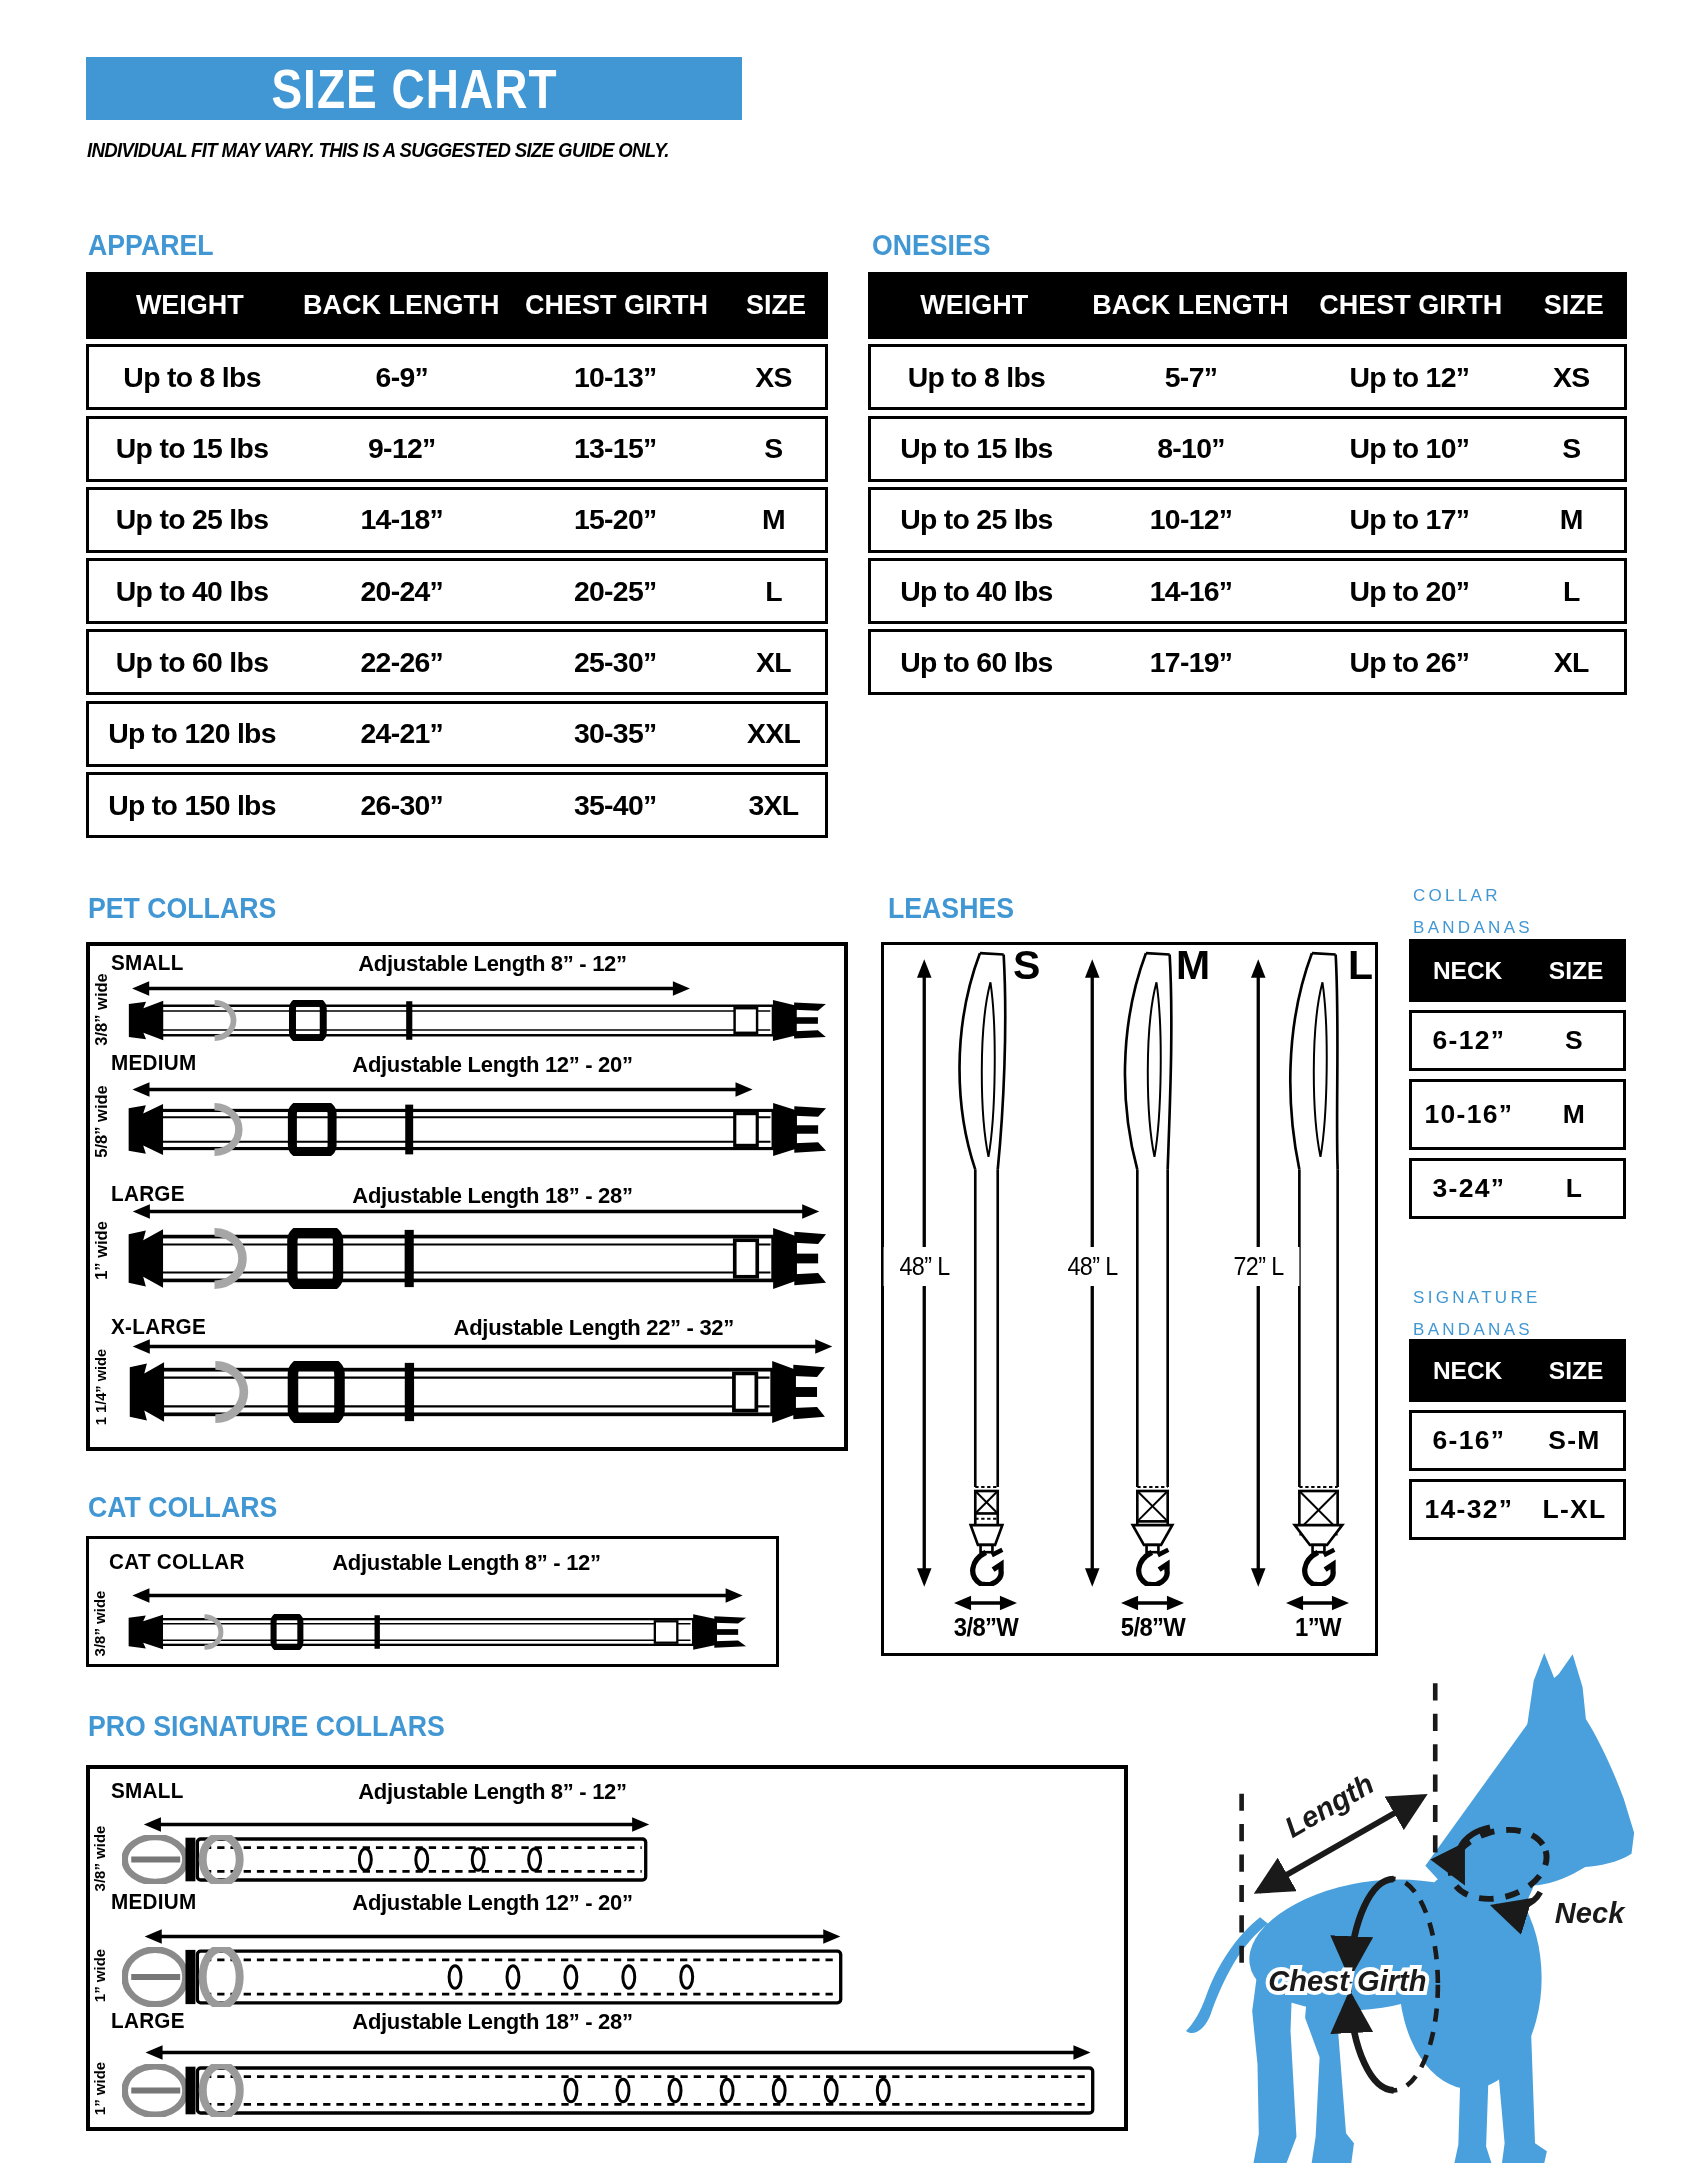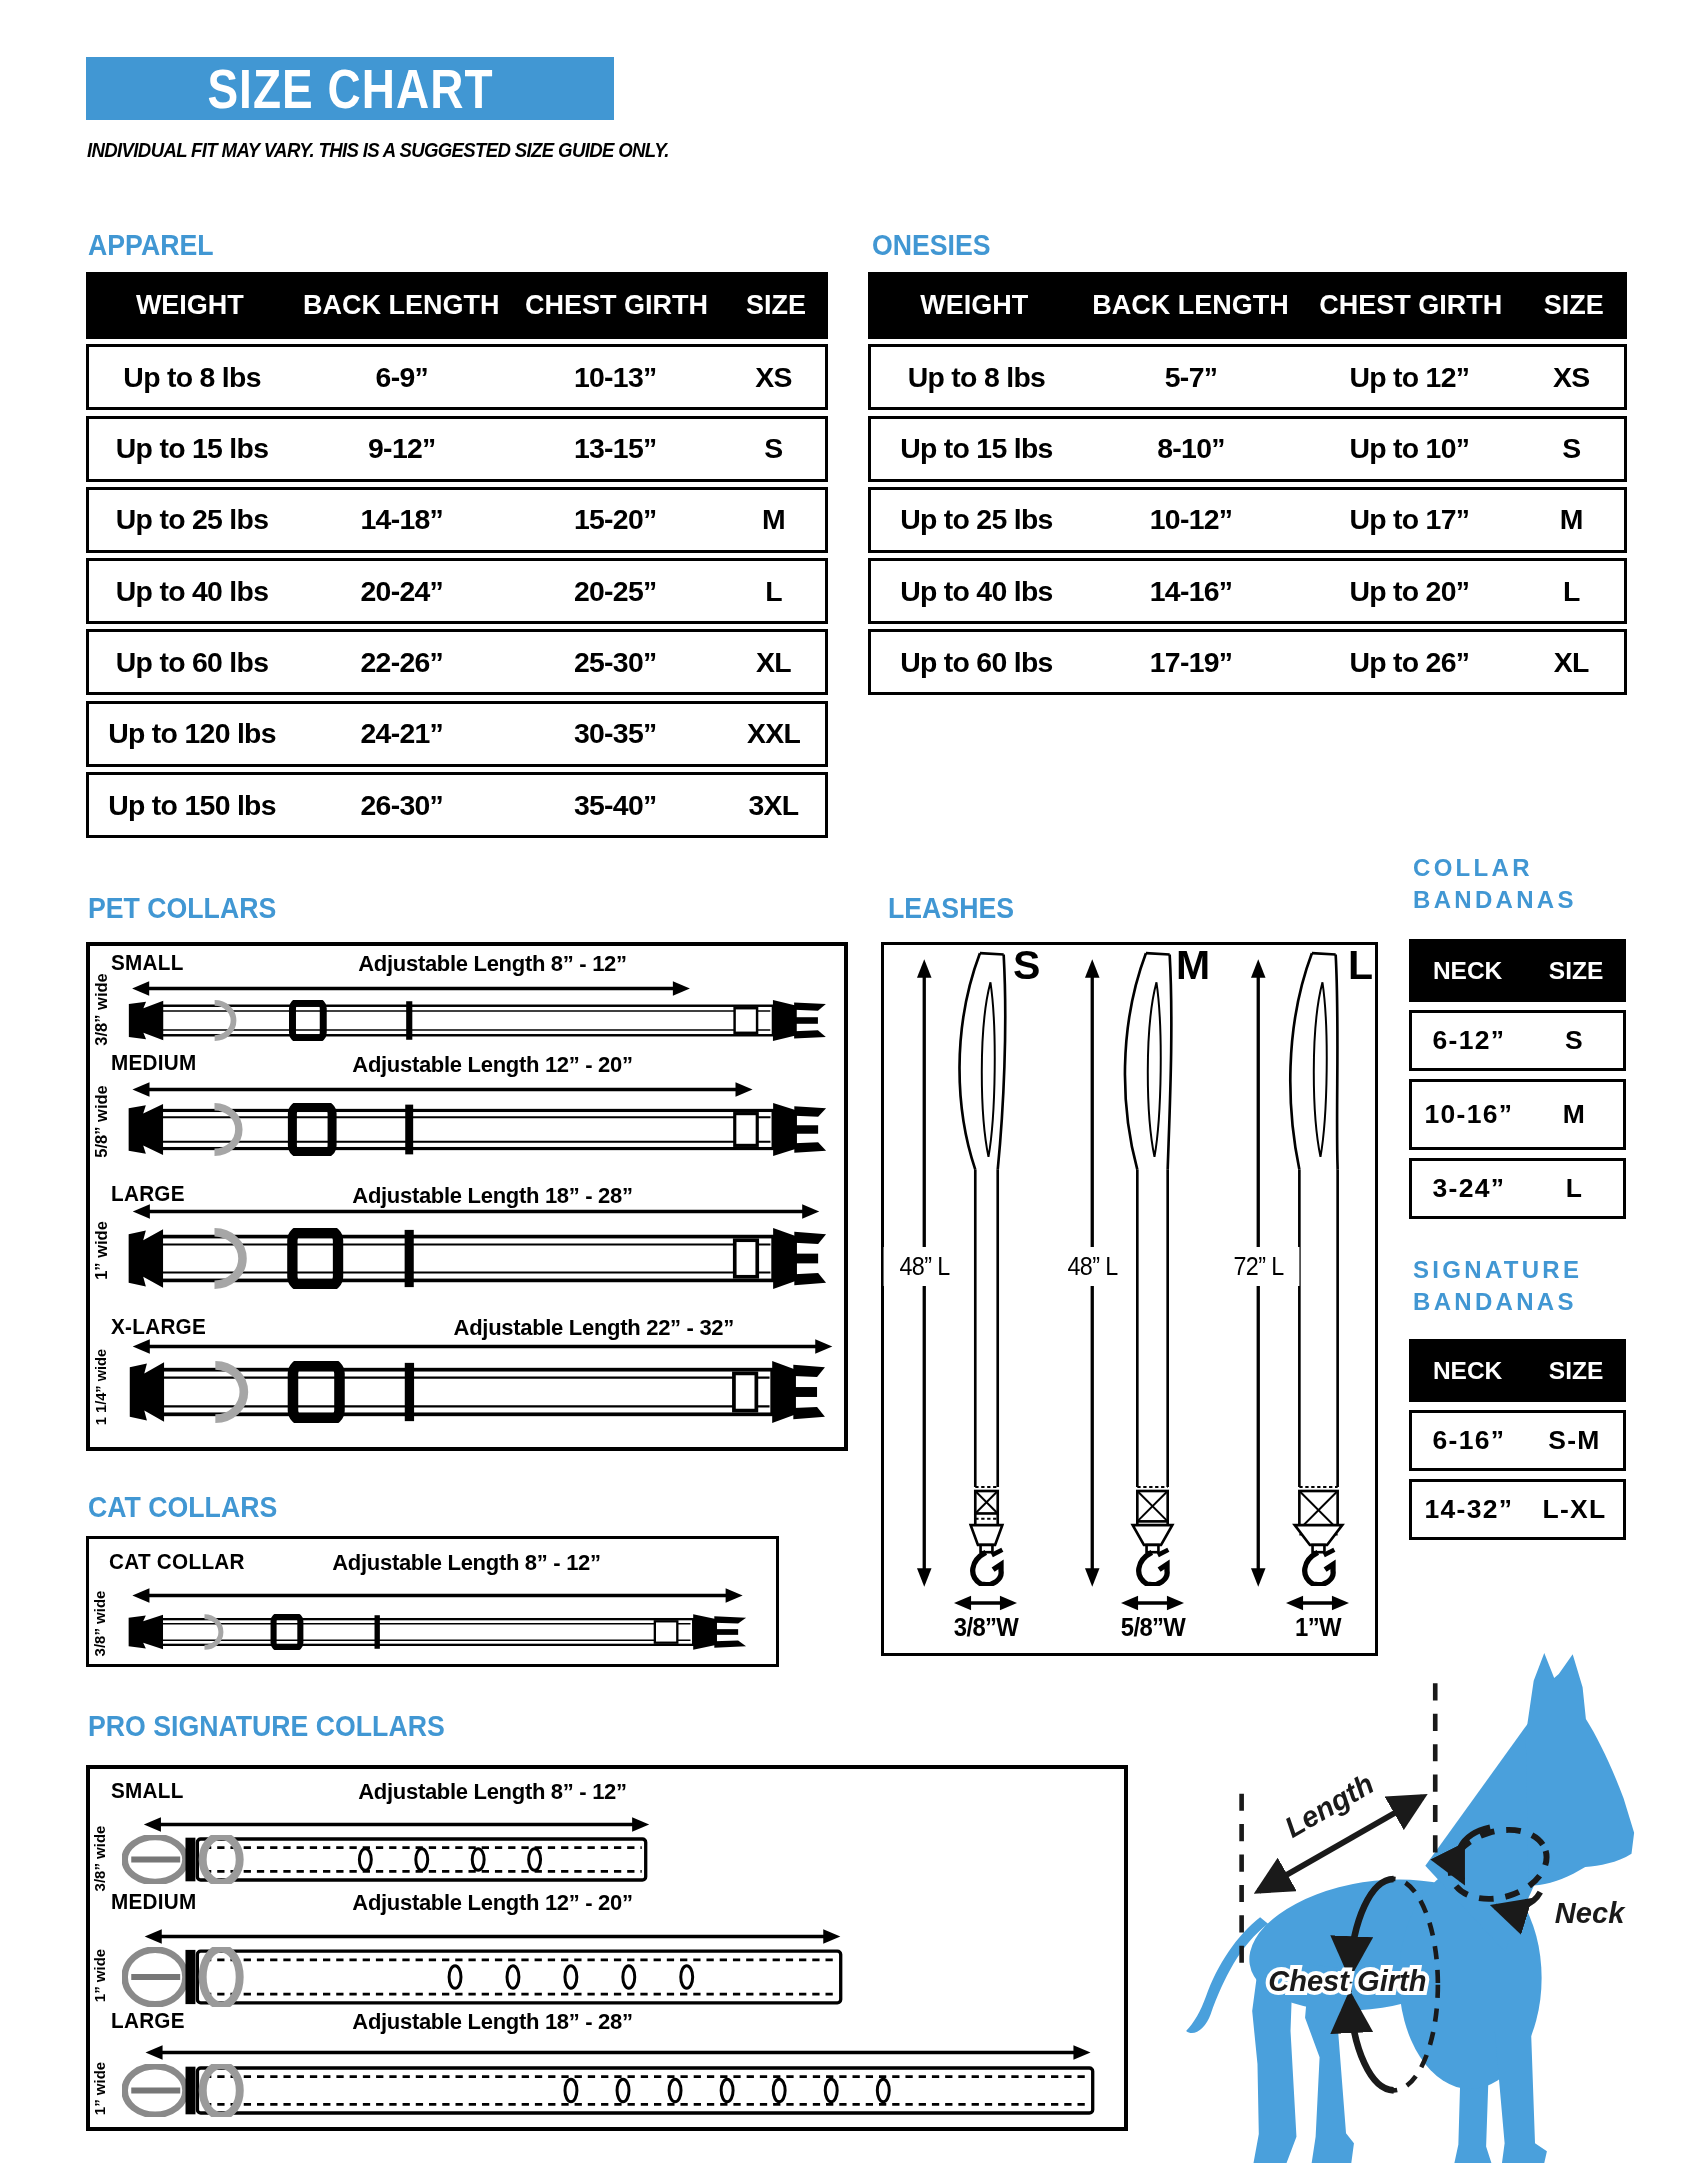--- a/index.html
+++ b/index.html
@@ -8,22 +8,22 @@
   .abs{position:absolute;}
   
   .banner{background:var(--accent,#4197D3);display:flex;align-items:center;justify-content:center;}
   .banner h1{margin:0;color:#fff;font-size:56px;font-weight:700;letter-spacing:1.3px;
              transform:scaleX(.82);white-space:nowrap;}
   .disclaimer{font-size:20px;font-weight:700;font-style:italic;letter-spacing:-0.7px;
               transform:scaleX(.93);transform-origin:left center;white-space:nowrap;}
   
   .stitle{color:var(--accent,#4197D3);font-weight:700;font-size:29px;letter-spacing:0px;
           transform:scaleX(.92);transform-origin:left center;white-space:nowrap;}
-  .btitle{color:var(--accent,#4197D3);font-weight:700;font-size:24px;letter-spacing:3.3px;
-          line-height:32px;white-space:nowrap;}
+  .btitle{color:var(--accent,#4197D3);font-weight:400;font-size:17px;letter-spacing:3.3px;
+          line-height:32px;white-space:nowrap;margin-top:28px;}
   
   .stable{position:absolute;}
   .strow{display:grid;align-items:center;background:#fff;border:3.3px solid #000;
          margin-top:5.3px;box-sizing:border-box;}
   .strow.head{background:#000;color:#fff;border:none;margin-top:0;}
   .stcell{text-align:center;font-weight:700;font-size:28.4px;letter-spacing:-0.7px;white-space:nowrap;}
   .strow.head .stcell{font-size:27px;letter-spacing:0;}
   .cols4{grid-template-columns:28% 29% 29% 14%;}
   .cols2{grid-template-columns:54% 46%;}
   .cols2 .stcell{font-size:26.5px;letter-spacing:1.3px;}
@@ -44,21 +44,21 @@
   .lwid{position:absolute;width:106px;text-align:center;font-size:26.5px;font-weight:700;
         letter-spacing:-0.7px;transform:scaleX(.9);}
   .dogtext{font-weight:700;font-style:italic;font-size:44px;
            paint-order:stroke;stroke:#fff;stroke-width:12px;fill:#1a1a1a;}
 </style>
 </head>
 <body>
 
 <div class="page" style="--accent: #4197D3;">
 
-  <div class="abs banner" style="left:86px;top:57px;width:528px;height:63px;">
+  <div class="abs banner" style="left:86px;top:57px;width:656px;height:63px;">
     <h1>SIZE CHART</h1>
   </div>
   <div class="abs disclaimer" style="left:87px;top:139px;">INDIVIDUAL FIT MAY VARY.  THIS IS A SUGGESTED SIZE GUIDE ONLY.</div>
 
   <div class="abs stitle" style="left:88px;top:229px;">APPAREL</div>
   <div class="abs stitle" style="left:872px;top:229px;">ONESIES</div>
   <div class="abs stitle" style="left:88px;top:892px;">PET COLLARS</div>
   <div class="abs stitle" style="left:888px;top:892px;">LEASHES</div>
   <div class="abs stitle" style="left:88px;top:1491px;">CAT COLLARS</div>
   <div class="abs stitle" style="left:88px;top:1710px;">PRO SIGNATURE COLLARS</div>

